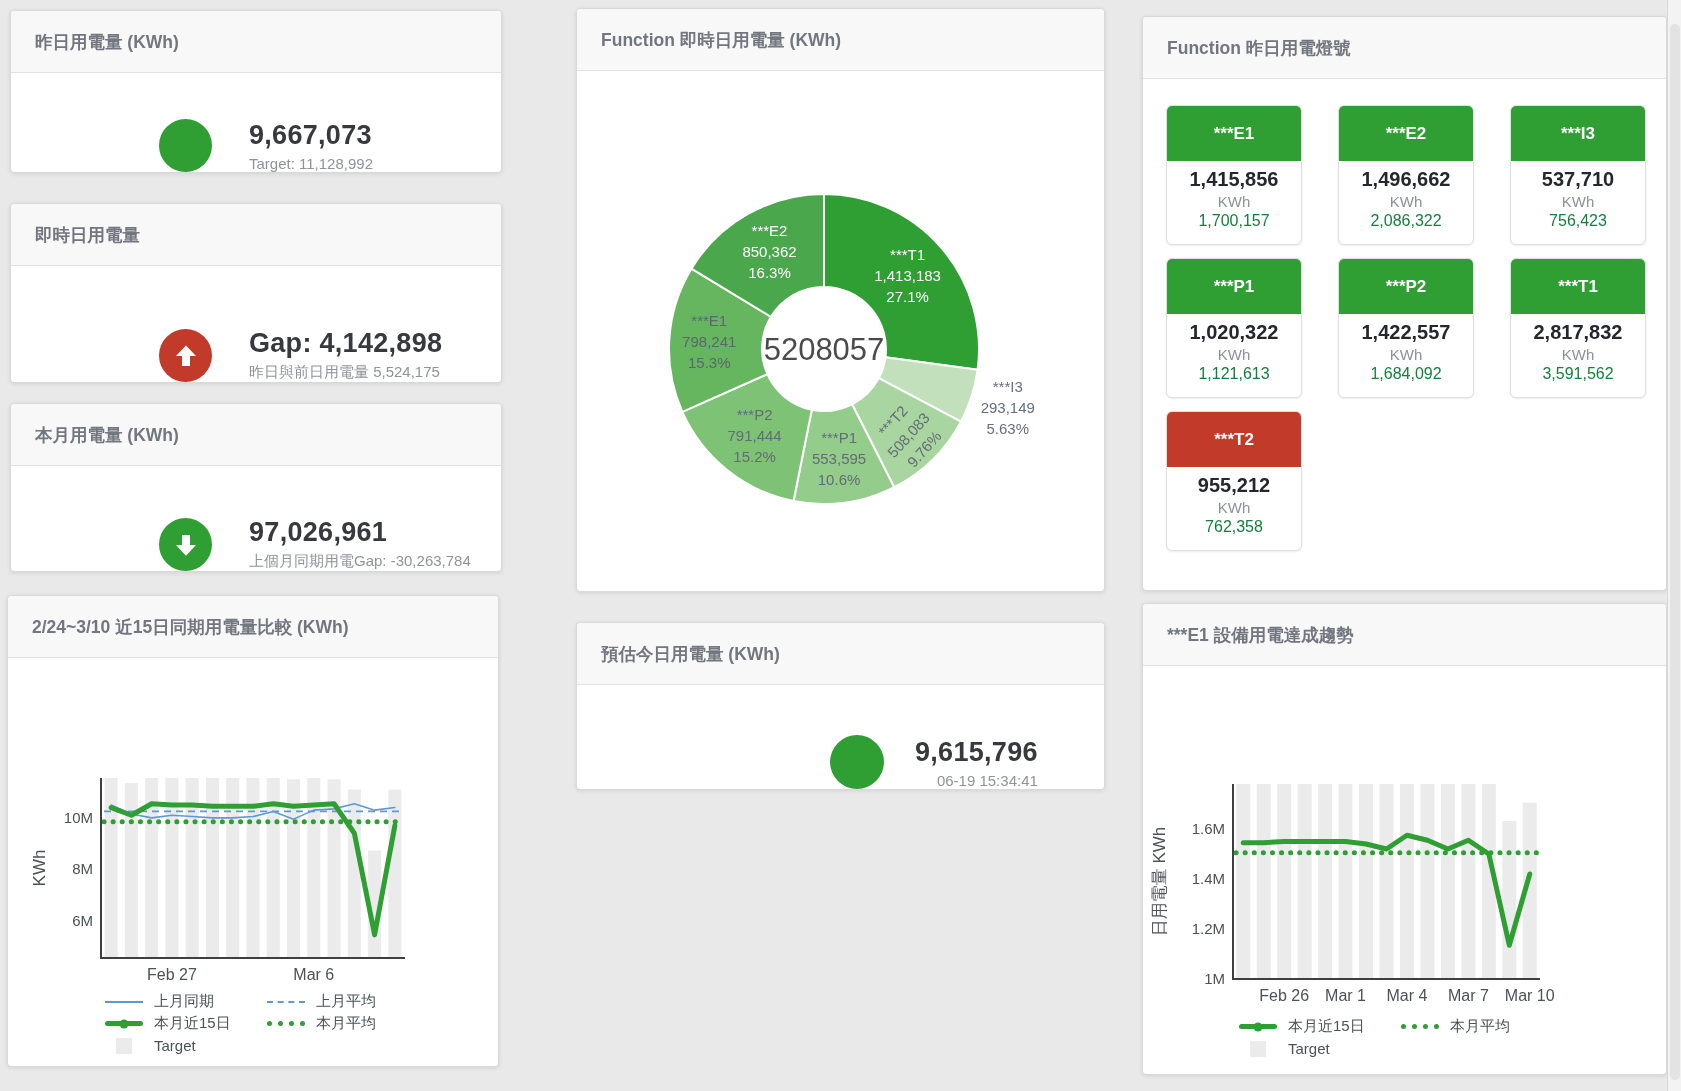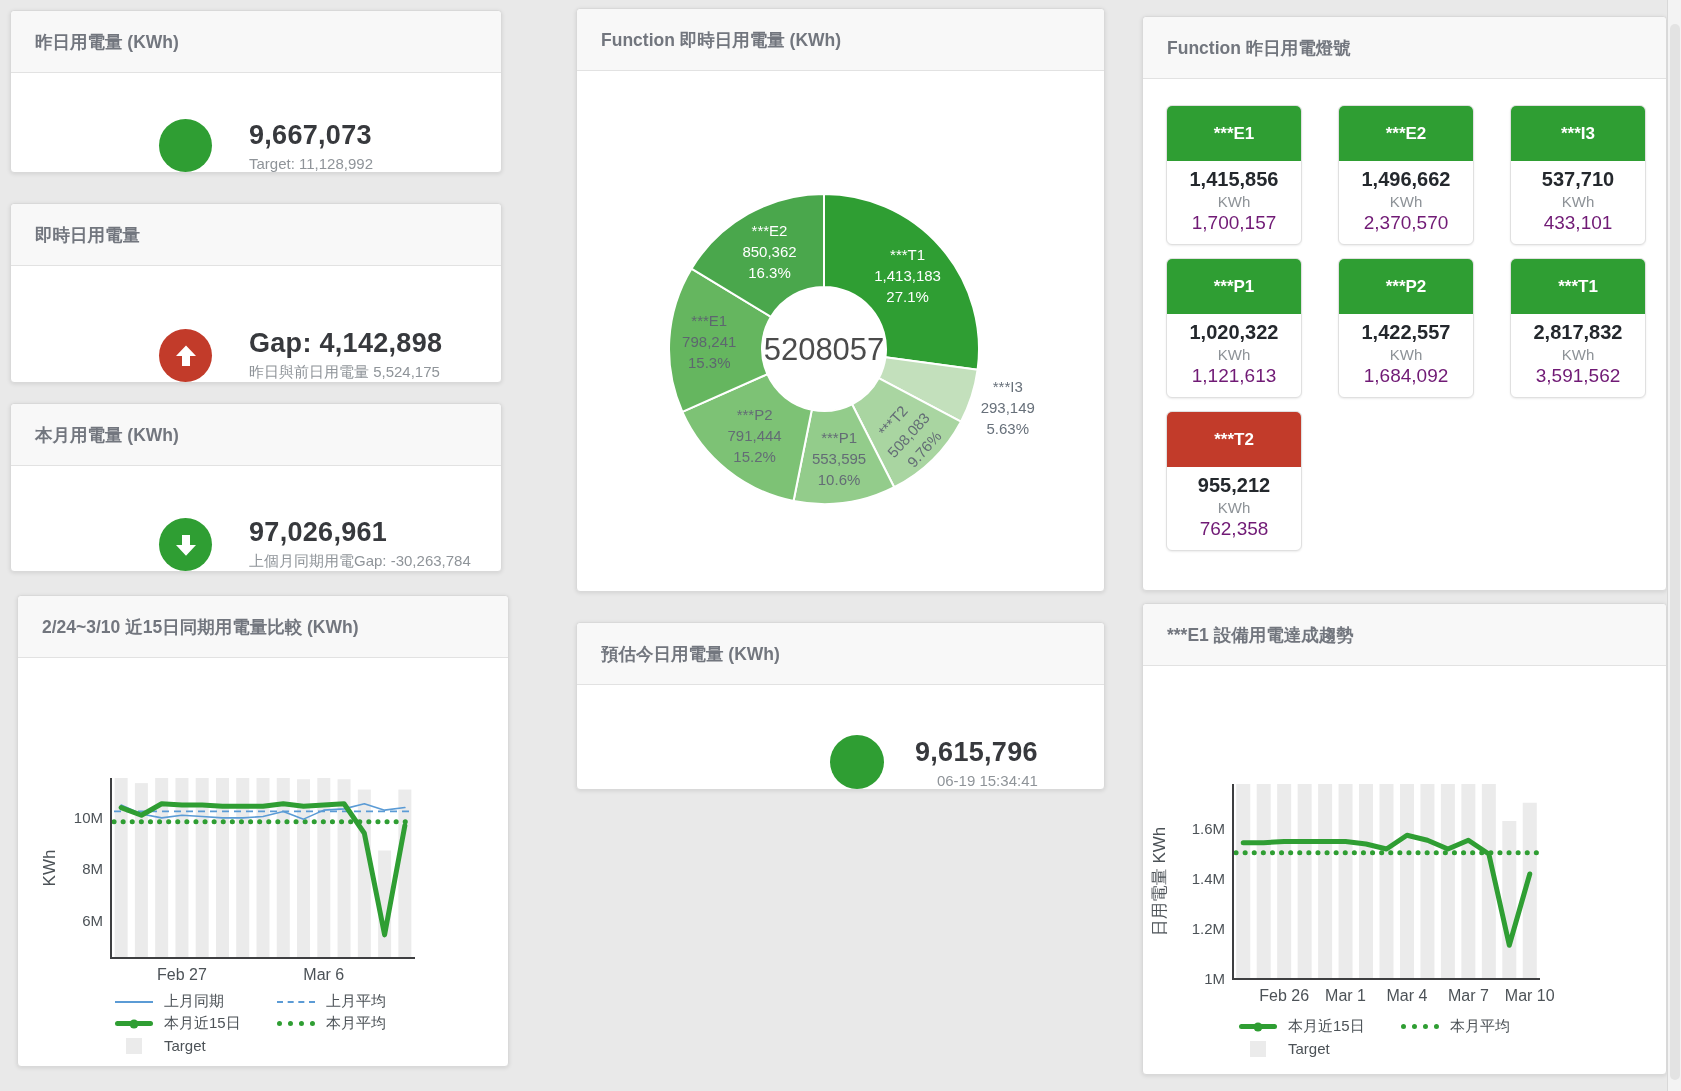--- a/index.html
+++ b/index.html
@@ -27,21 +27,21 @@
   
   .tile { position:absolute; width:136px; height:140px; background:#fff; border:1px solid #e0e0e0;
           border-radius:6px; box-shadow:0 1px 2px rgba(0,0,0,.08); }
   .tile-h { height:55px; border-radius:5px 5px 0 0; display:flex; align-items:center; justify-content:center;
             color:#fff; font-weight:700; font-size:17px; }
   .tile-h.green { background:#2f9e33; }
   .tile-h.red { background:#c23b2a; }
   .tile-b { text-align:center; padding-top:7px; }
   .tile-v { font-size:20px; font-weight:700; color:#24282d; }
   .tile-u { font-size:15px; color:#8d9297; margin-top:2px; }
-  .tile-t { font-size:19px; color:#701a75; margin-top:2px; }
+  .tile-t { font-size:16px; color:#15803d; margin-top:2px; }
 
   
   .legend { position:absolute; }
   .lg-row { display:flex; align-items:center; margin-bottom:7px; height:15px;gap:36px; }
   .lg-item { display:flex; align-items:center; width:126px; }
   .lg-item:last-child { width:auto; }
   .lg-label { font-size:15px; color:#4c5257; white-space:nowrap; }
   .mk { width:38px; margin-right:11px; flex:none; }
   .mk-line { border-top:2px solid; }
   .mk-dashed { border-top:2px dashed; }
@@ -108,21 +108,21 @@
           </svg>
       </span>
       <div class="txt">
         <div class="stat-value">97,026,961</div>
         <div class="stat-sub">上個月同期用電Gap: -30,263,784</div>
       </div>
     </div>
   </div>
 </section>
 
-<section class="card" style="left:17px;top:595px;width:492px;height:472px">
+<section class="card" style="left:7px;top:595px;width:492px;height:472px">
   <header class="card-h">
     <span class="t">2/24~3/10 近15日同期用電量比較 (KWh)</span>
   </header>
   <div class="card-b">
     <svg id="compare-svg" width="492" height="410">
         <rect x="96.63333333333333" y="120" width="13" height="180" fill="#ebebeb"></rect>
         <rect x="116.9" y="125.14285714285717" width="13" height="174.85714285714283" fill="#ebebeb"></rect>
         <rect x="137.16666666666666" y="120" width="13" height="180" fill="#ebebeb"></rect>
         <rect x="157.43333333333334" y="120" width="13" height="180" fill="#ebebeb"></rect>
         <rect x="177.7" y="120" width="13" height="180" fill="#ebebeb"></rect>
@@ -232,29 +232,29 @@
           <div class="tile-v">1,415,856</div>
           <div class="tile-u">KWh</div>
           <div class="tile-t">1,700,157</div>
         </div>
       </div>
       <div class="tile" style="left: 195px; top: 26px;">
         <div class="tile-h green">***E2</div>
         <div class="tile-b">
           <div class="tile-v">1,496,662</div>
           <div class="tile-u">KWh</div>
-          <div class="tile-t">2,370,570</div>
+          <div class="tile-t">2,086,322</div>
         </div>
       </div>
       <div class="tile" style="left: 367px; top: 26px;">
         <div class="tile-h green">***I3</div>
         <div class="tile-b">
           <div class="tile-v">537,710</div>
           <div class="tile-u">KWh</div>
-          <div class="tile-t">433,101</div>
+          <div class="tile-t">756,423</div>
         </div>
       </div>
       <div class="tile" style="left: 23px; top: 179px;">
         <div class="tile-h green">***P1</div>
         <div class="tile-b">
           <div class="tile-v">1,020,322</div>
           <div class="tile-u">KWh</div>
           <div class="tile-t">1,121,613</div>
         </div>
       </div>

